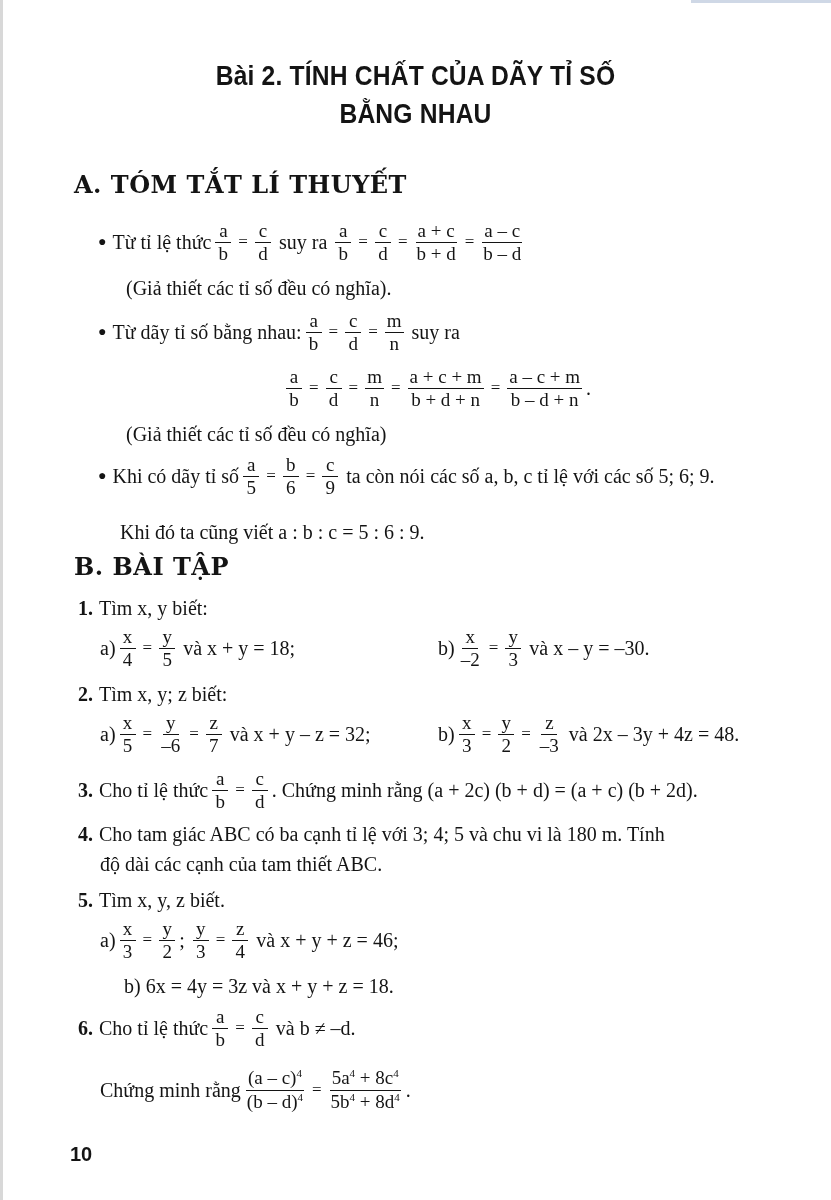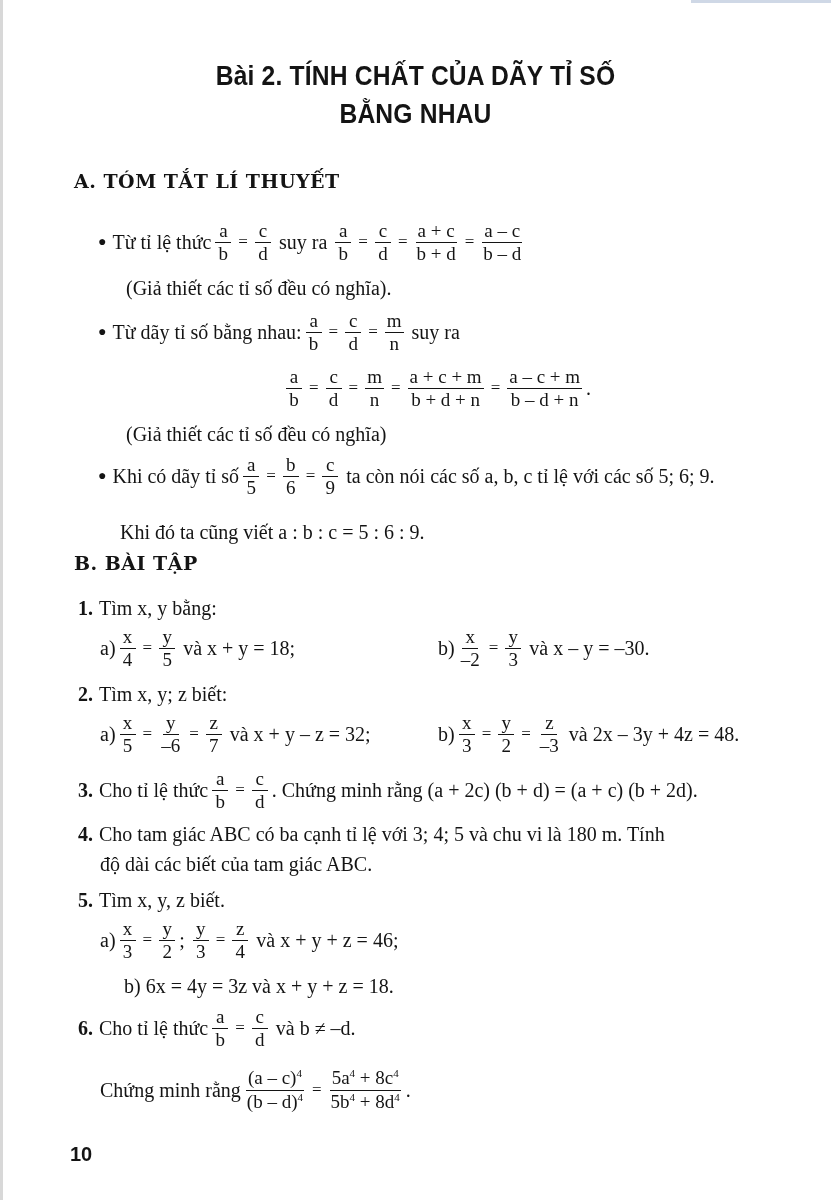--- a/index.html
+++ b/index.html
@@ -11,21 +11,21 @@
   .page-edge { position: absolute; left: 0; top: 0; width: 3px; height: 1200px; background: #d8d8d8; }
   .page-edge-top { position: absolute; right: 0; top: 0; width: 140px; height: 3px; background: #cfd8e6; }
   .title {
     position: absolute; left: 0; width: 831px; text-align: center;
     font-family: "Liberation Sans", "DejaVu Sans", sans-serif; font-weight: bold;
     font-size: 28px; letter-spacing: 0.2px; transform: scaleX(0.88); transform-origin: center;
   }
   .section-head {
     position: absolute; left: 74px;
     font-family: "DejaVu Serif", "Liberation Serif", serif; font-weight: 900;
-    font-size: 19px; letter-spacing: 0.5px;
+    font-size: 24px; letter-spacing: 0.5px;
   }
   .line {
     position: absolute; font-size: 20px; white-space: nowrap;
     display: flex; align-items: center; height: 56px;
   }
   .line.plain { height: 28px; }
   .bullet { font-size: 14px; margin-right: 6px; }
   .num { font-weight: bold; margin-right: 6px; }
   .frac {
     display: inline-flex; flex-direction: column; align-items: center;
@@ -153,21 +153,21 @@
       <span class="d">9</span>
     </span>
   <span class="txt">ta còn nói các số a, b, c tỉ lệ với các số 5; 6; 9.</span>
 </div>
 <div class="line plain" style="left:120px; top:506px;margin-top:12px;">Khi đó ta cũng viết a : b : c = 5 : 6 : 9.</div>
 
 <div class="section-head" style="top:552px;">B. BÀI TẬP</div>
 
 <div class="line plain" style="left:78px; top:594px;">
   <span class="num">1.</span>
-    <span>Tìm x, y bằng:</span>
+    <span>Tìm x, y biết:</span>
 </div>
 <div class="line" style="left:100px; top:620px;">
   <span>a)</span>
   <span class="frac">
       <span class="n">x</span>
       <span class="d">4</span>
     </span>
   <span class="eq">=</span>
   <span class="frac">
       <span class="n">y</span>
@@ -242,21 +242,21 @@
       <span class="n">c</span>
       <span class="d">d</span>
     </span>
   <span>. Chứng minh rằng (a + 2c) (b + d) = (a + c) (b + 2d).</span>
 </div>
 
 <div class="line plain" style="left:78px; top:820px;">
   <span class="num">4.</span>
     <span>Cho tam giác ABC có ba cạnh tỉ lệ với 3; 4; 5 và chu vi là 180 m. Tính</span>
 </div>
-<div class="line plain" style="left:100px; top:850px;">độ dài các biết của tam giác ABC.</div>
+<div class="line plain" style="left:100px; top:850px;">độ dài các cạnh của tam thiết ABC.</div>
 
 <div class="line plain" style="left:78px; top:886px;">
   <span class="num">5.</span>
     <span>Tìm x, y, z biết.</span>
 </div>
 <div class="line" style="left:100px; top:912px;">
   <span>a)</span>
   <span class="frac">
       <span class="n">x</span>
       <span class="d">3</span>

